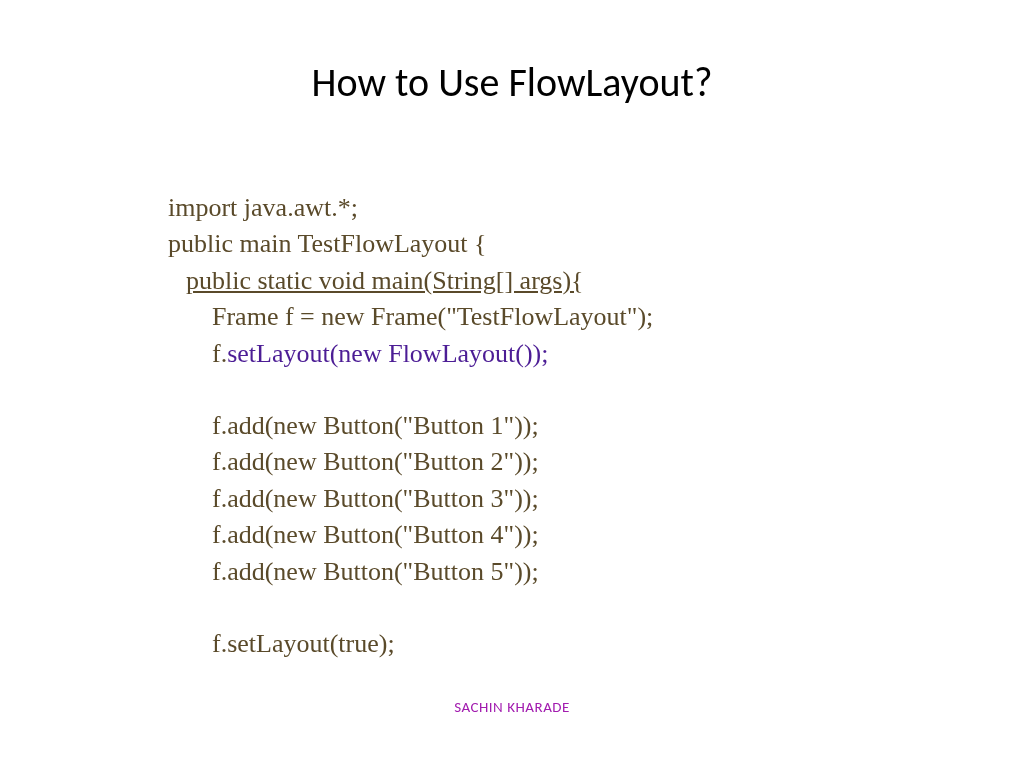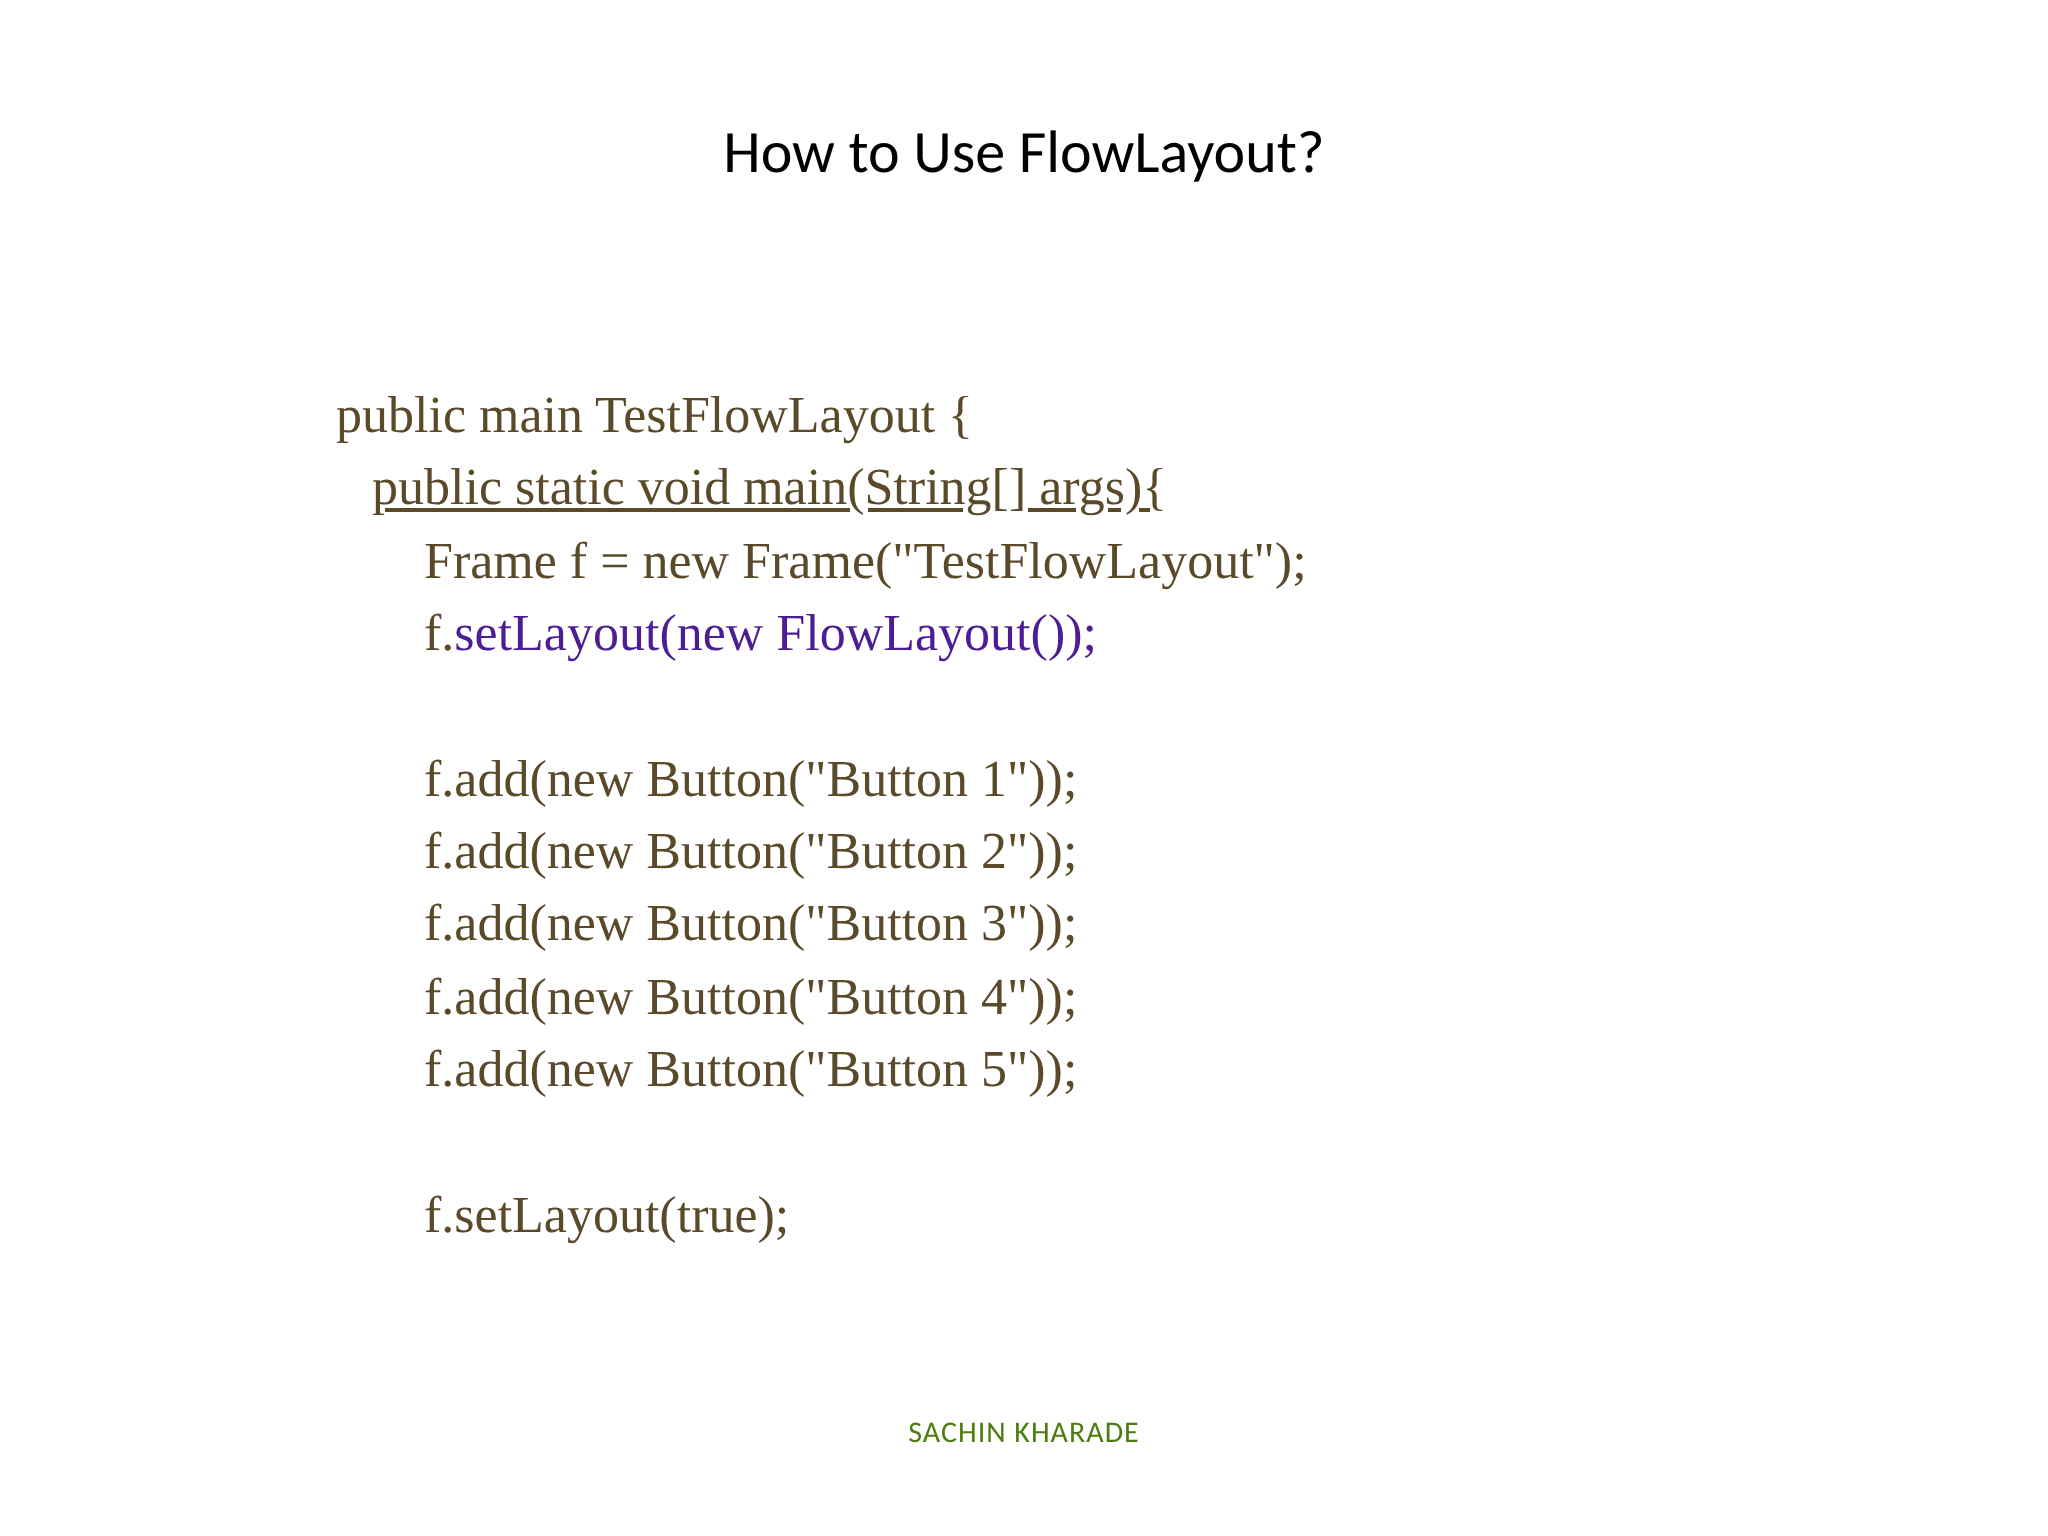--- a/index.html
+++ b/index.html
@@ -6,21 +6,21 @@
     body {
       width: 1024px;
       height: 768px;
       background: #ffffff;
       font-family: "Times New Roman", Times, serif;
       position: relative;
       overflow: hidden;
     }
     .title {
       font-family: Calibri, Arial, sans-serif;
-      font-size: 30px;
+      font-size: 40px;
       font-weight: 400;
       color: #000000;
       text-align: center;
       padding-top: 58px;
       letter-spacing: 0px;
     }
     .code-block {
       position: absolute;
       left: 168px;
       top: 190px;
@@ -30,33 +30,34 @@
     }
     .code-line { white-space: pre; }
     .indent-1 { padding-left: 18px; text-decoration: underline; }
     .indent-2 { padding-left: 44px; }
     .highlight { color: #4c1d95; }
     .blank-line { height: 36px; }
     .author {
       position: absolute;
       left: 50%;
       transform: translateX(-50%);
-      bottom: 42px;
+      bottom: 52px;
       font-family: Calibri, Arial, sans-serif;
       font-size: 15px;
-      color: #4d7c0f;
+      color: #a21caf;
       letter-spacing: 0.5px;
     }
   </style>
 </head>
 <body>
 
 <div class="title">How to Use FlowLayout?</div>
 
 <div class="code-block">
+  <div class="code-line">import java.awt.*;</div>
   <div class="code-line">public main TestFlowLayout {</div>
   <div class="code-line indent-1">public static void main(String[] args){</div>
   <div class="code-line indent-2">Frame f = new Frame("TestFlowLayout");</div>
   <div class="code-line indent-2"><span>f.</span><span class="highlight">setLayout(new FlowLayout());</span></div>
   <div class="blank-line"></div>
   <div class="code-line indent-2">f.add(new Button("Button 1"));</div>
   <div class="code-line indent-2">f.add(new Button("Button 2"));</div>
   <div class="code-line indent-2">f.add(new Button("Button 3"));</div>
   <div class="code-line indent-2">f.add(new Button("Button 4"));</div>
   <div class="code-line indent-2">f.add(new Button("Button 5"));</div>

